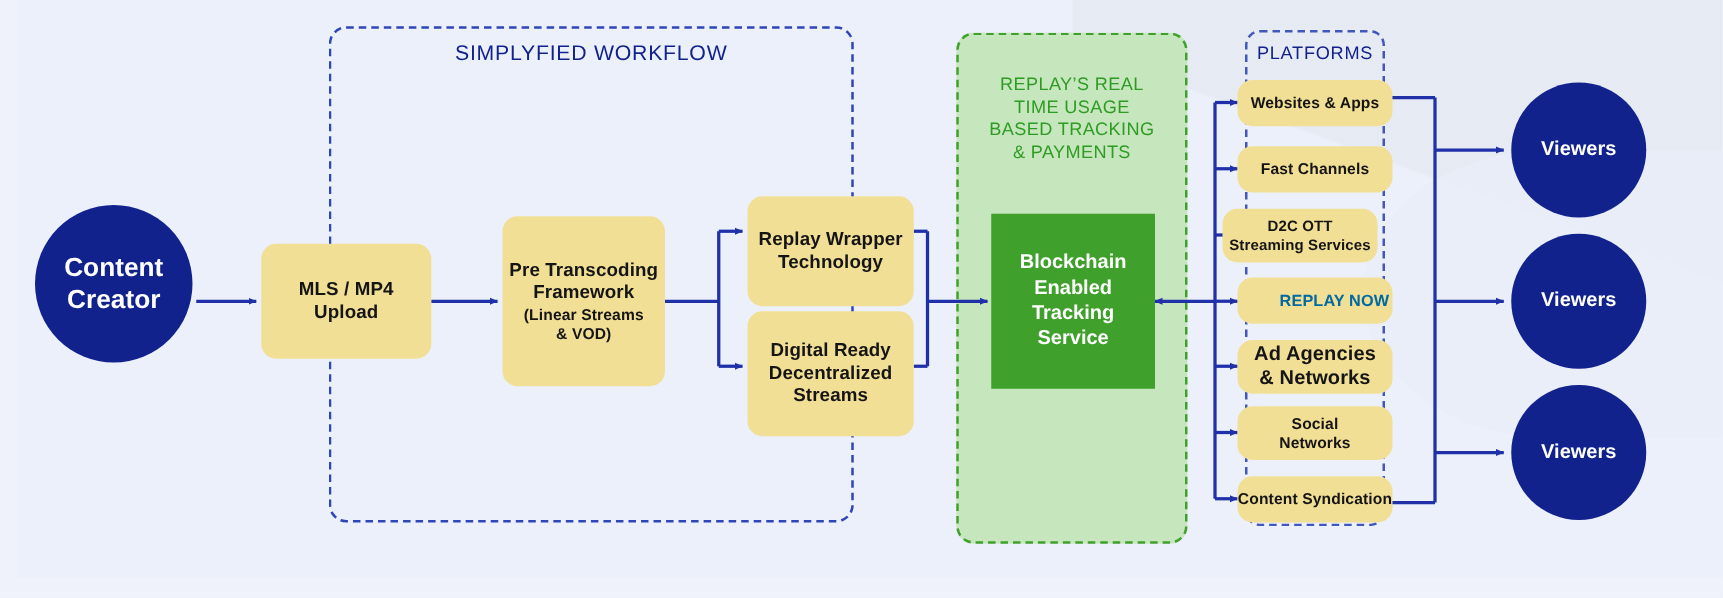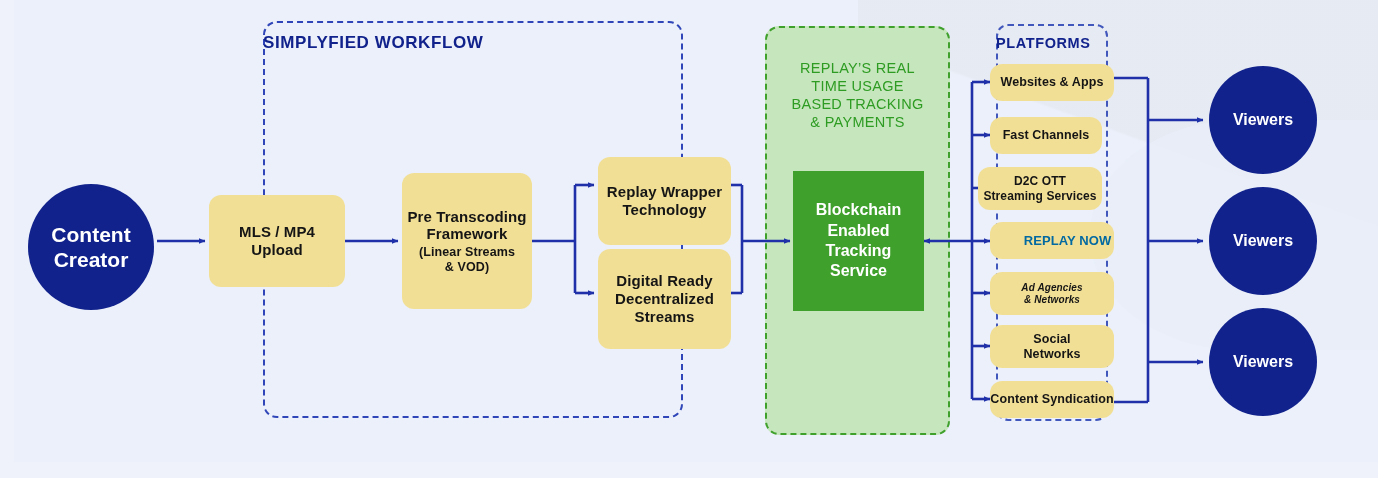--- a/index.html
+++ b/index.html
@@ -45,22 +45,22 @@
   .dash-green{
     position:absolute;box-sizing:border-box;
     border:2.2px dashed #3fa02b;border-radius:14px;background:#c6e6bd;
   }
   .dash-plat{
     position:absolute;box-sizing:border-box;
     border:2px dashed #4257bb;border-radius:12px;background:transparent;
   }
 
   .title-blue{
-    position:absolute;color:#11228c;font-weight:700;letter-spacing:.6px;
-    text-align:left;
+    position:absolute;color:#11228c;font-weight:400;letter-spacing:.6px;
+    text-align:center;
   }
   .title-green{
     position:absolute;color:#2e9c23;font-weight:400;text-align:center;
     line-height:1.24;letter-spacing:.3px;
   }
   .green-box{
     position:absolute;box-sizing:border-box;background:#3fa02b;border-radius:0;
     color:#ffffff;font-weight:700;display:flex;align-items:center;justify-content:center;
     text-align:center;line-height:1.28;
   }
@@ -120,21 +120,21 @@
 
       <line x1="1113" y1="78" x2="1148" y2="78"></line>
       <line x1="1148" y1="78" x2="1148" y2="402"></line>
       <line x1="1113" y1="402" x2="1148" y2="402"></line>
       <line x1="1148" y1="120" x2="1203" y2="120" marker-end="url(#ar)"></line>
       <line x1="1148" y1="241" x2="1203" y2="241" marker-end="url(#ar)"></line>
       <line x1="1148" y1="362" x2="1203" y2="362" marker-end="url(#ar)"></line>
     </g>
   </svg>
 
-  <div class="node circle" style="left:28px;top:184px;width:126px;height:126px;font-size:21px;line-height:1.2;justify-content:center;">
+  <div class="node circle" style="left:28px;top:164px;width:126px;height:126px;font-size:21px;line-height:1.2;justify-content:center;">
     <div>
       <span>Content</span><br>
       <span>Creator</span>
     </div>
   </div>
 
   <div class="title-blue" style="left:263px;top:33px;width:420px;font-size:17px;">SIMPLYFIED WORKFLOW</div>
 
   <div class="node card" style="left:209px;top:195px;width:136px;height:92px;font-size:15px;">
     <div>
@@ -182,36 +182,36 @@
       <span>Service</span>
     </div>
   </div>
 
   <div class="title-blue" style="left:996px;top:35px;width:112px;font-size:14.5px;">PLATFORMS</div>
 
   <div class="node card" style="left:990px;top:64px;width:124px;height:37px;font-size:12.5px;">
     <div>Websites &amp; Apps</div>
   </div>
 
-  <div class="node card" style="left:990px;top:117px;width:112px;height:37px;font-size:12.5px;">
+  <div class="node card" style="left:990px;top:117px;width:124px;height:37px;font-size:12.5px;">
     <div>Fast Channels</div>
   </div>
 
   <div class="node card" style="left:978px;top:167px;width:124px;height:43px;font-size:12px;">
     <div>
       <span>D2C OTT</span><br>
       <span>Streaming Services</span>
     </div>
   </div>
 
   <div class="node card replay-now" style="left:990px;top:222px;width:124px;height:37px;font-size:13px;">
     <div>REPLAY NOW</div>
   </div>
 
-  <div class="node card" style="left:990px;top:272px;width:124px;height:43px;font-size:10px;font-style:italic;">
+  <div class="node card" style="left:990px;top:272px;width:124px;height:43px;font-size:16px;">
     <div>
       <span>Ad Agencies</span><br>
       <span>&amp; Networks</span>
     </div>
   </div>
 
   <div class="node card" style="left:990px;top:325px;width:124px;height:43px;font-size:12.5px;">
     <div>
       <span>Social</span><br>
       <span>Networks</span>

